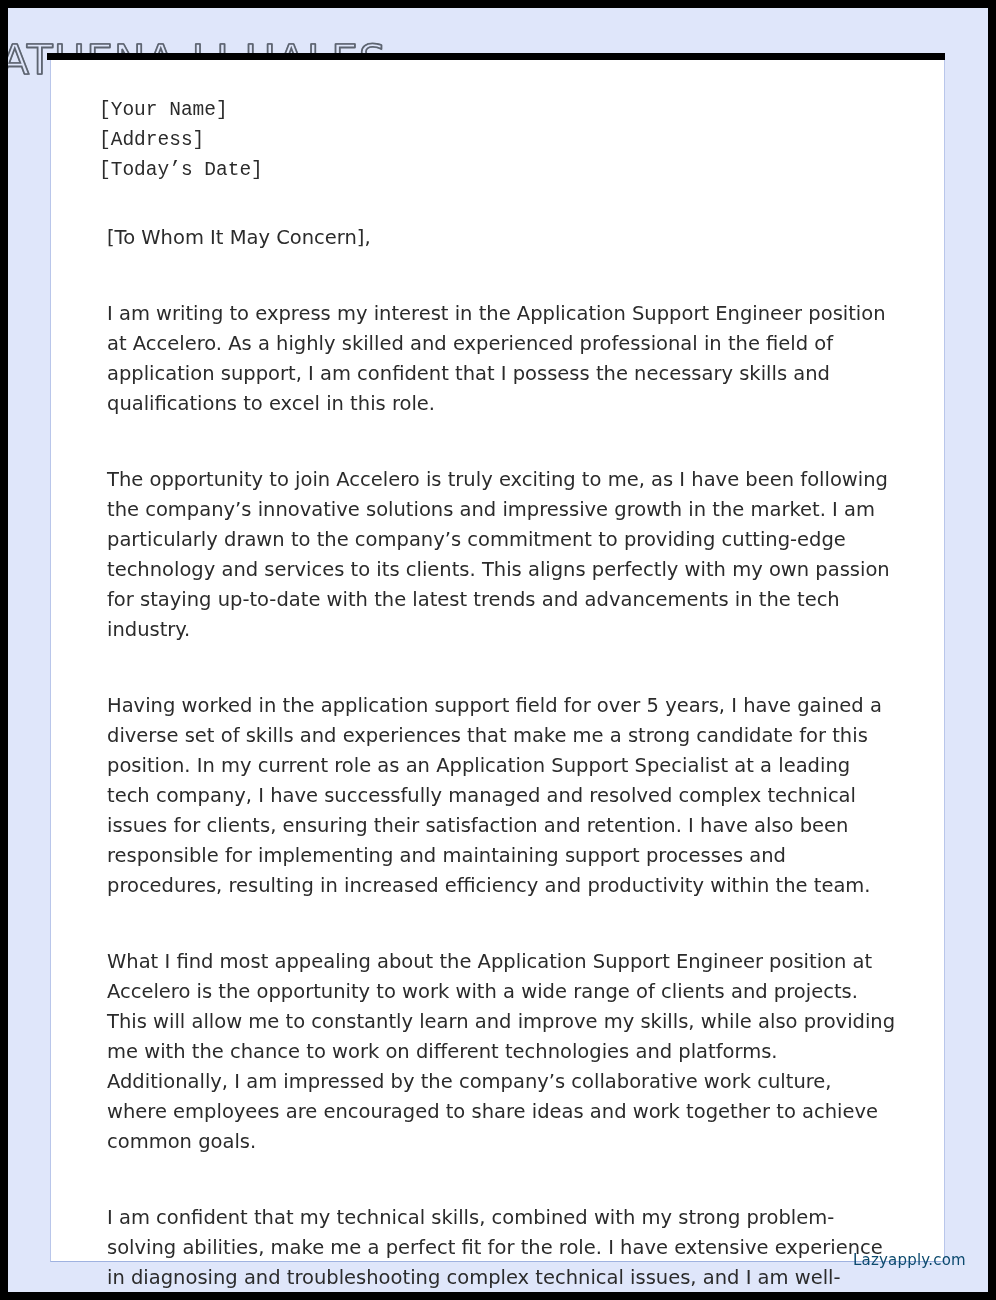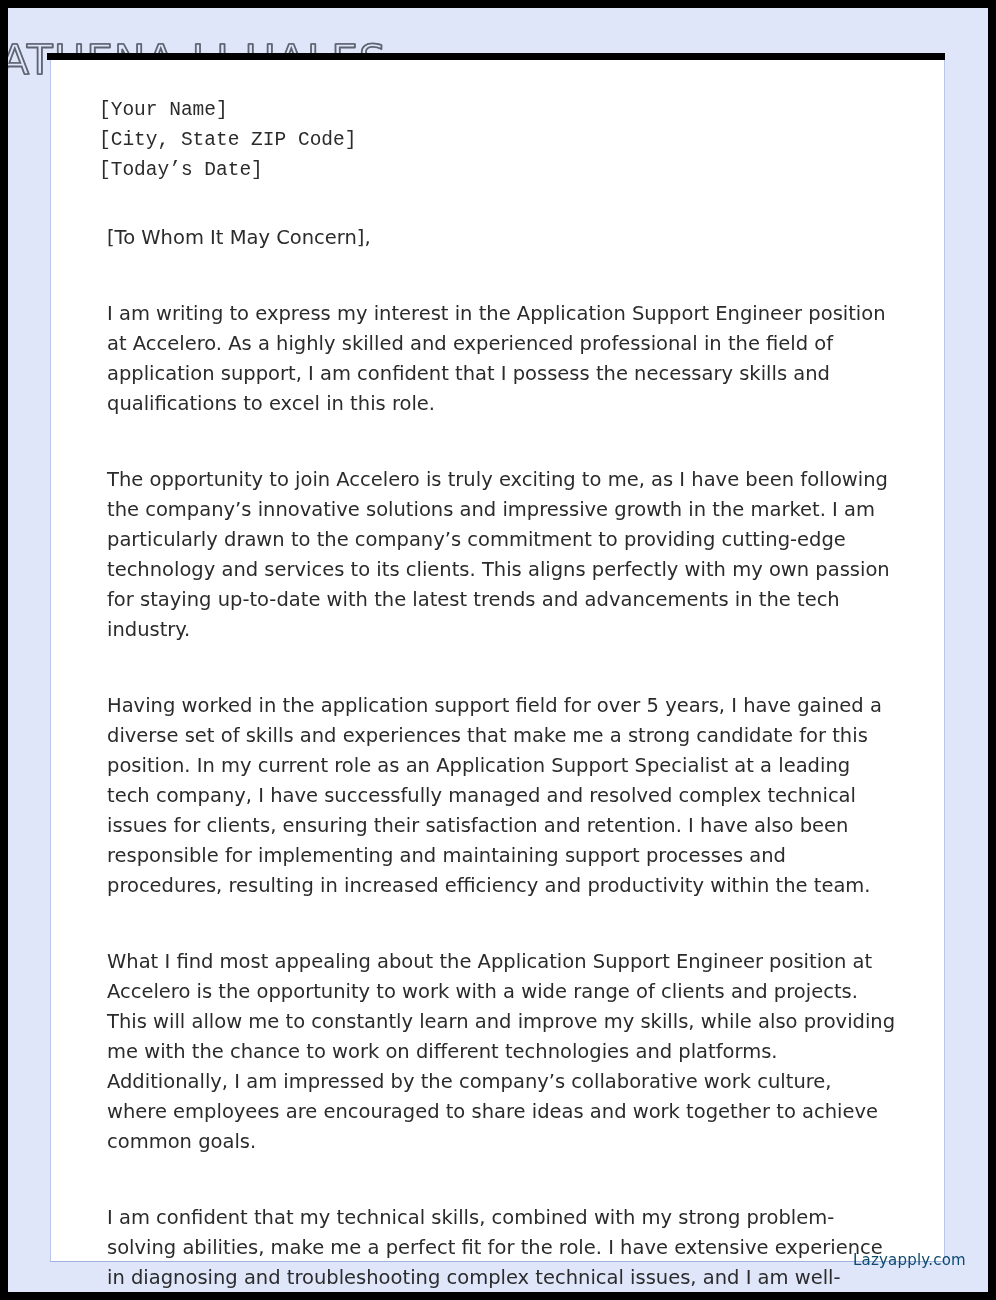--- a/index.html
+++ b/index.html
@@ -124,21 +124,21 @@
   </div>
 
   <div class="page-rule"></div>
 
   <div class="page-sheet"></div>
 
   <div class="letter">
 
     <div class="addr-block">
       <div>[Your Name]</div>
-      <div>[City, State ZIP Code]</div>
+      <div>[Address]</div>
       <div>[Today’s Date]</div>
     </div>
 
     <div class="blank-line"></div>
 
     <p>[To Whom It May Concern],</p>
 
     <div class="blank-line"></div>
 
     <p>I am writing to express my interest in the Application Support Engineer position at Accelero. As a highly skilled and experienced professional in the field of application support, I am confident that I possess the necessary skills and qualifications to excel in this role.</p>

